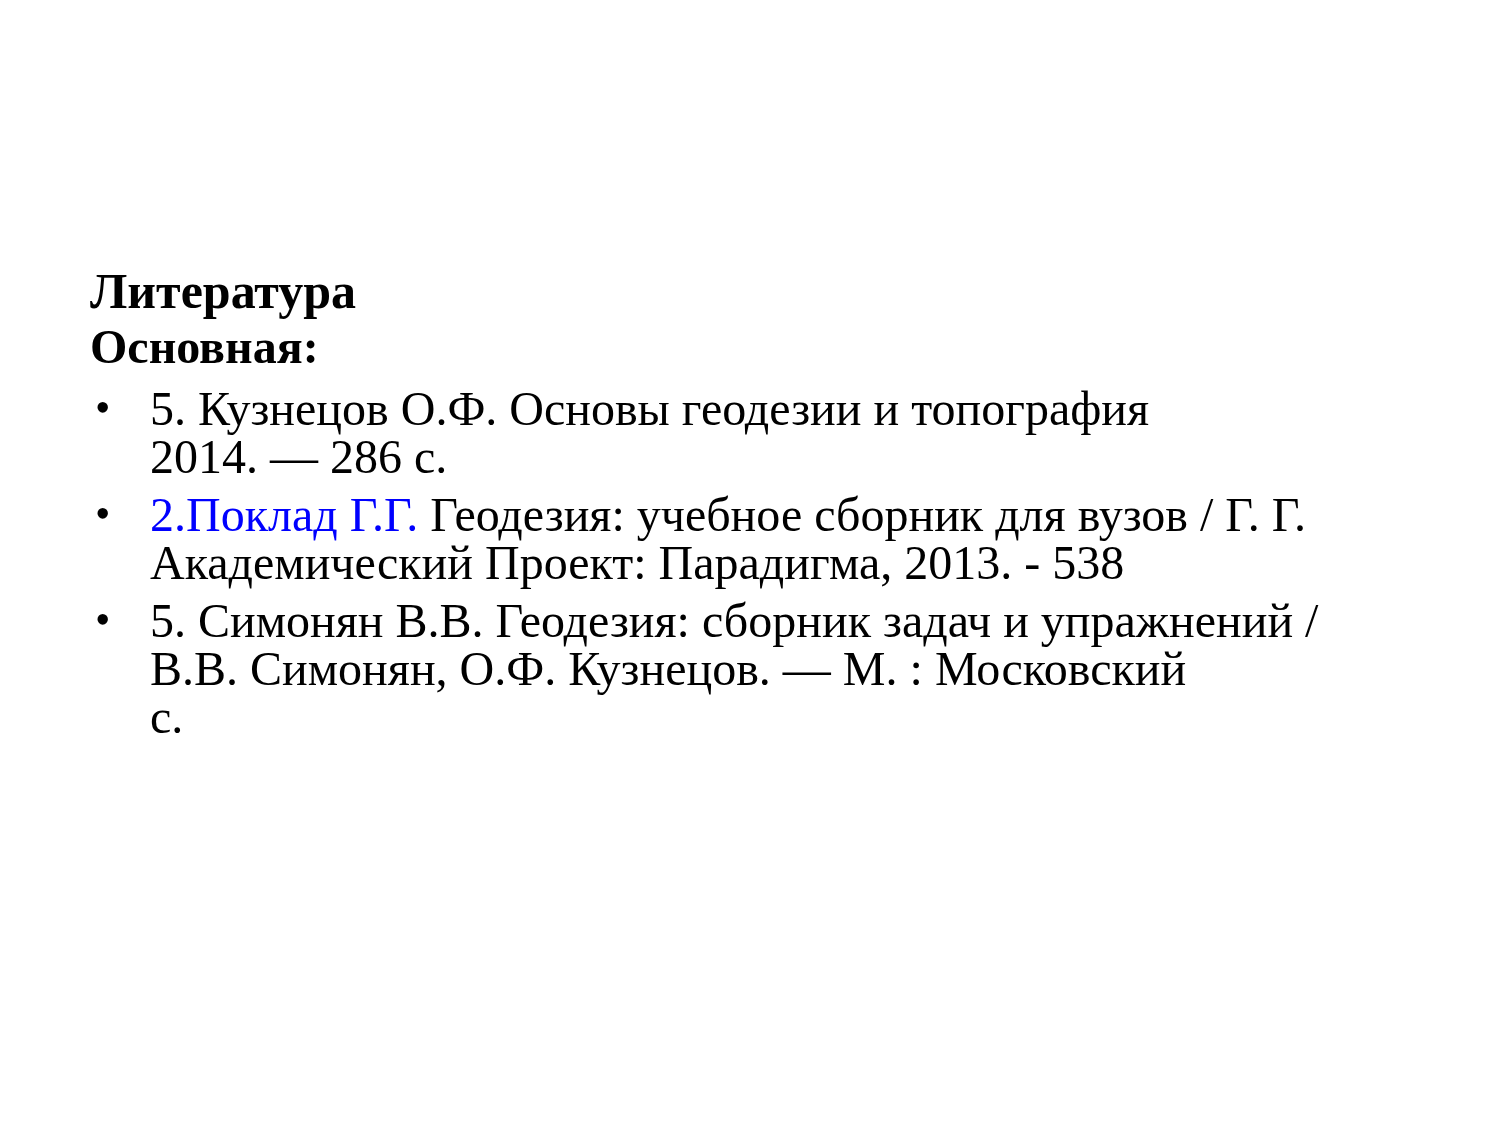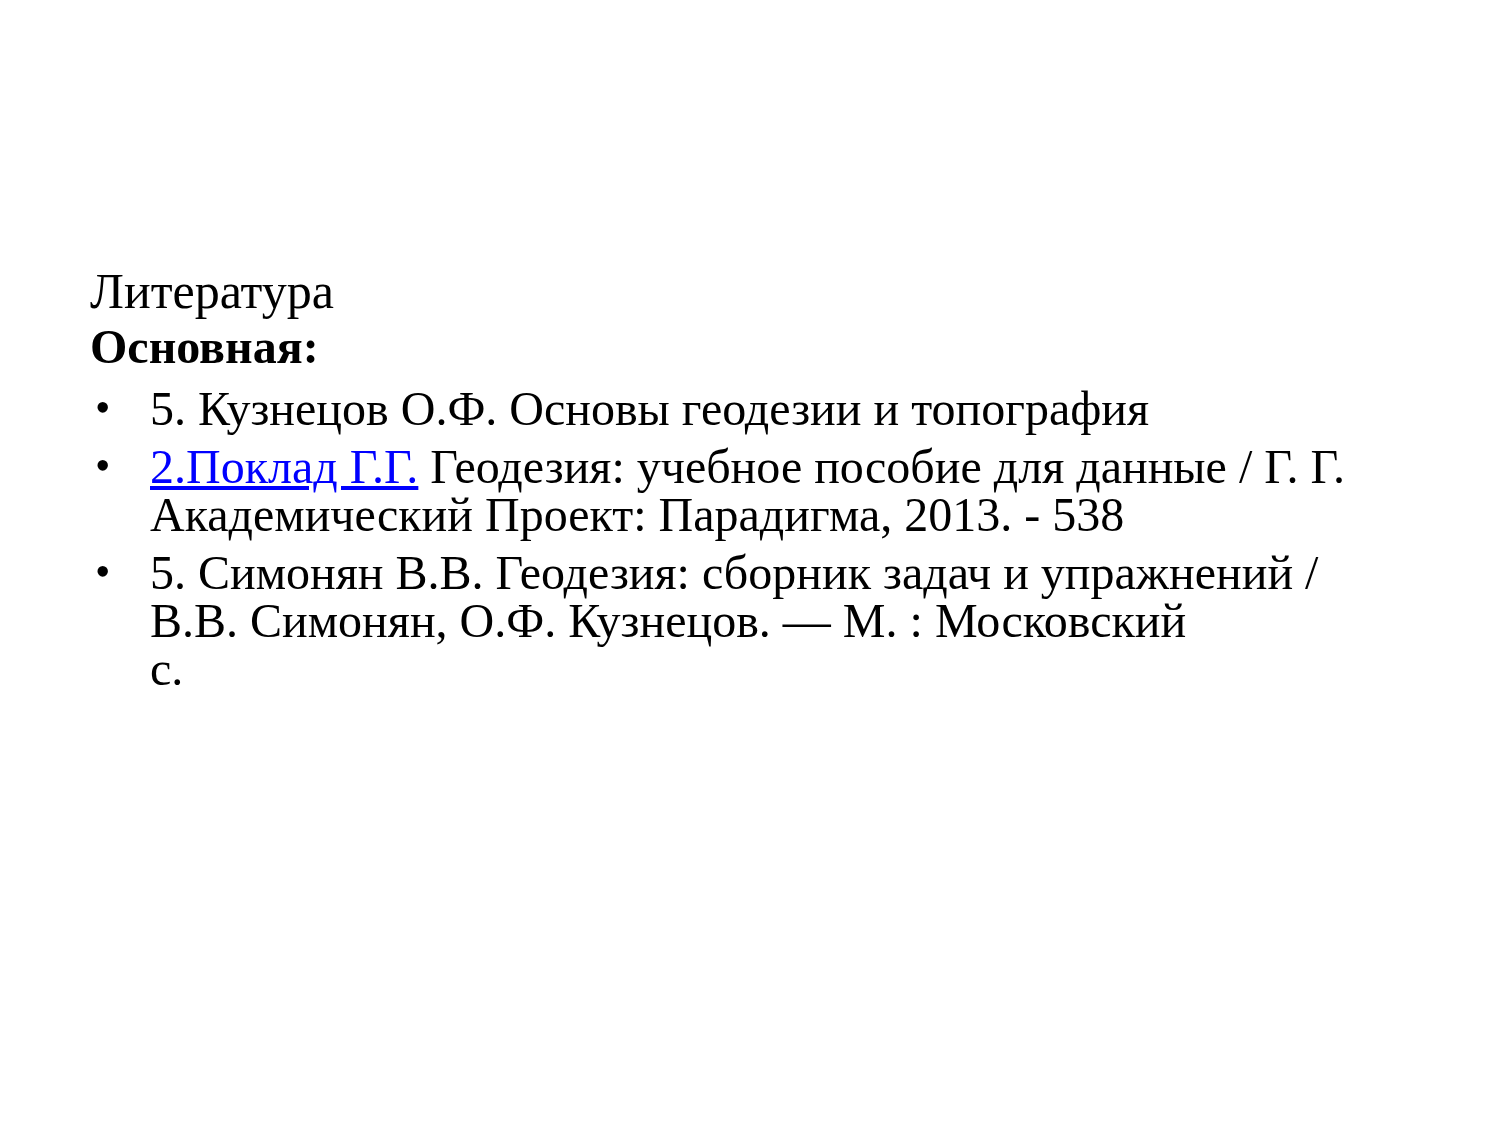--- a/index.html
+++ b/index.html
@@ -22,21 +22,21 @@
   }
   .content {
     position: absolute;
     left: 90px;
     top: 264px;
     width: 1380px;
   }
   .heading {
     font-size: 50px;
     line-height: 55px;
-    font-weight: normal;
+    font-weight: bold;
     white-space: nowrap;
   }
   .subheading {
     font-size: 48px;
     line-height: 55px;
     white-space: nowrap;
     font-weight: bold;
   }
   .ref-list {
     list-style: none;
@@ -55,43 +55,43 @@
     left: 5px;
     top: -1px;
     font-size: 44px;
     line-height: 48px;
   }
   .line {
     white-space: nowrap;
   }
   a.ref-link {
     color: #0000ff;
-    text-decoration: underline;
     cursor: pointer;
   }
 </style>
 </head>
 <body>
 
 <div class="slide">
   <div class="content">
 
     <div class="heading">Литература</div>
     <div class="subheading">Основная:</div>
 
     <ul class="ref-list">
 
       <li class="ref-item">
         <span class="bullet">•</span>
         <div class="line">5. Кузнецов О.Ф. Основы геодезии и топография</div>
+        <div class="line">2014. — 286 с.</div>
       </li>
 
       <li class="ref-item">
         <span class="bullet">•</span>
-        <div class="line"><a class="ref-link">2.Поклад Г.Г.</a><span> Геодезия: учебное пособие для данные / Г. Г.</span></div>
+        <div class="line"><a class="ref-link">2.Поклад Г.Г.</a><span> Геодезия: учебное сборник для вузов / Г. Г.</span></div>
         <div class="line">Академический Проект: Парадигма, 2013. - 538</div>
       </li>
 
       <li class="ref-item">
         <span class="bullet">•</span>
         <div class="line">5. Симонян В.В. Геодезия: сборник задач и упражнений /</div>
         <div class="line">В.В. Симонян, О.Ф. Кузнецов. — М. : Московский</div>
         <div class="line">с.</div>
       </li>
 

